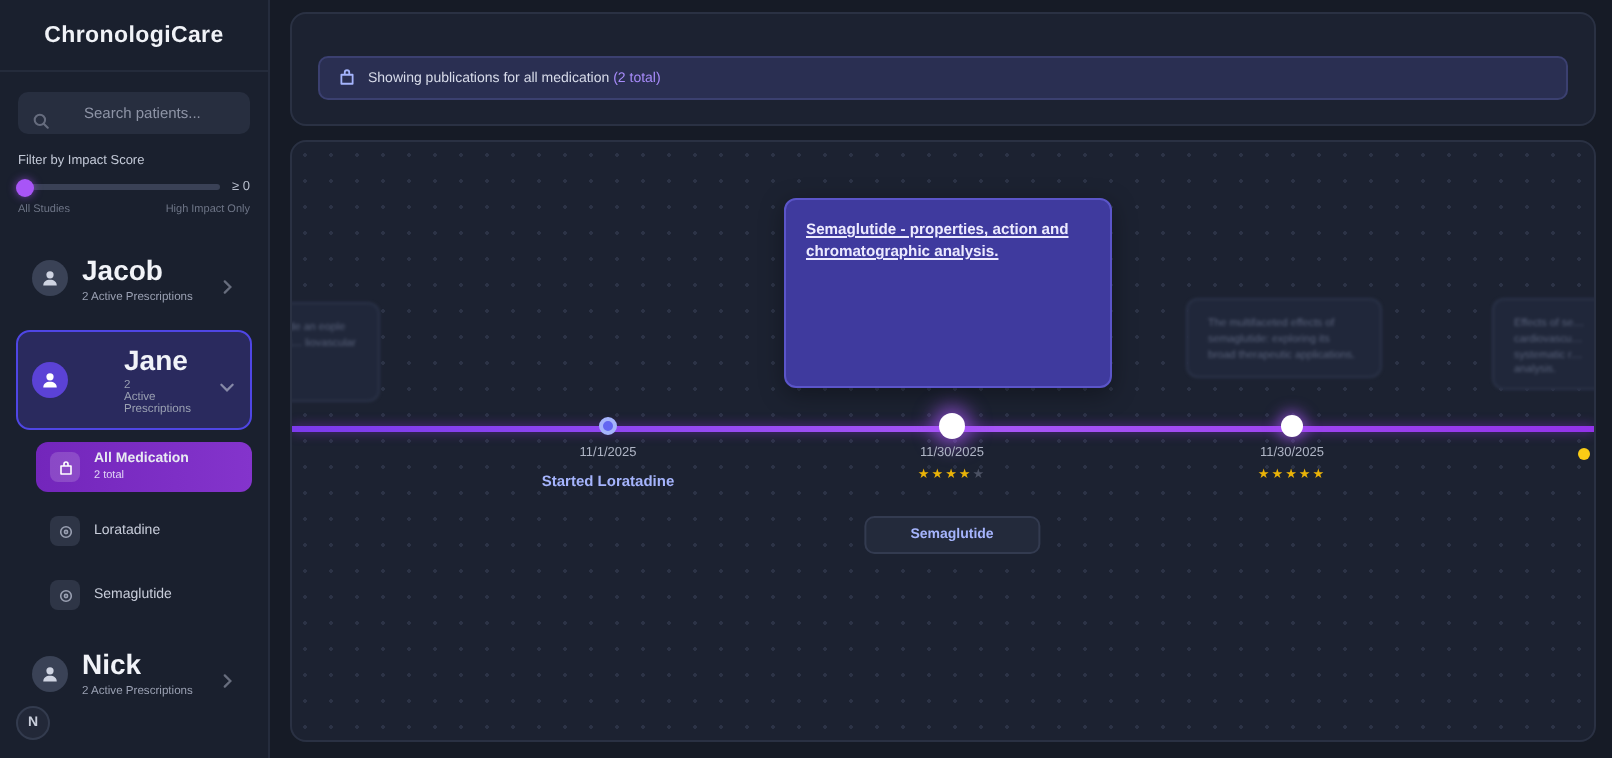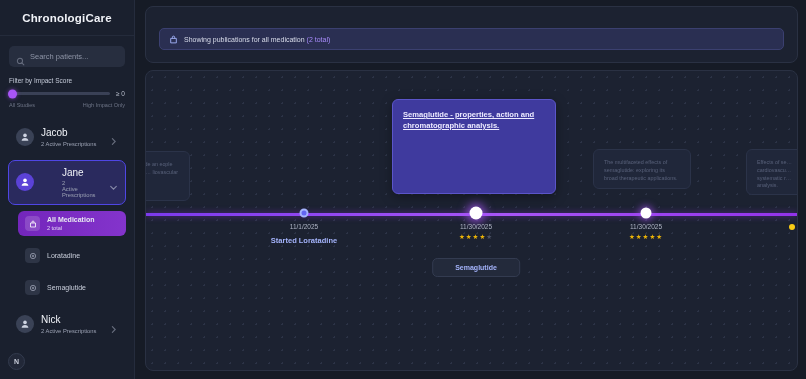--- a/index.html
+++ b/index.html
@@ -29,20 +29,21 @@
   .search-box {
     display: flex; align-items: center; gap: 5px;
     background: #272e3f; border-radius: 5px;
     height: 21px; padding: 0 7px;
   }
   .search-icon { width: 9px; height: 9px; flex: 0 0 auto; opacity: .55; }
   .search-input {
     background: transparent; border: none; outline: none;
     color: #aab0c0; font-size: 7.5px; font-family: "Liberation Sans", sans-serif;
     width: 100%;
+    margin-left: 12px;
   }
   .search-input::placeholder { color: #8e94a6; }
 
   .filter-wrap { padding: 4px 9px 0 9px; }
   .filter-label { color: #c4cad8; font-size: 6.5px; margin-bottom: 6px; }
   .slider-row { display: flex; align-items: center; gap: 6px; }
   .slider-track {
     position: relative; flex: 1; height: 3px; border-radius: 2px; background: #3a4156;
   }
   .slider-thumb {
@@ -65,21 +66,21 @@
     background: #2b2croyal; background: #2a2a5e; border-color: #4f46e5; gap: 28px;
   }
   .avatar {
     width: 18px; height: 18px; border-radius: 50%;
     background: #3b4considerable; background: #3a4256;
     display: flex; align-items: center; justify-content: center; flex: 0 0 auto;
   }
   .avatar.active { background: #5b42d6; }
   .avatar svg { width: 10px; height: 10px; }
   .p-meta { flex: 1; min-width: 0; }
-  .p-name { color: #f1f3f8; font-size: 10px; font-weight: normal; line-height: 1.25; }
+  .p-name { color: #f1f3f8; font-size: 14px; font-weight: bold; line-height: 1.25; }
   .p-sub { color: #9aa0b2; font-size: 5.8px; margin-top: 1px; }
   .chev { width: 9px; height: 9px; flex: 0 0 auto; opacity: .6; }
 
   .med {
     display: flex; align-items: center; gap: 7px;
     margin: 0 8px 7px 18px; padding: 5px 7px; border-radius: 6px;
   }
   .med.active { background: #7c2fc4; background: linear-gradient(90deg,#7326bb,#8434cc); }
   .med-ico {
     width: 15px; height: 15px; border-radius: 4px; flex: 0 0 auto;

